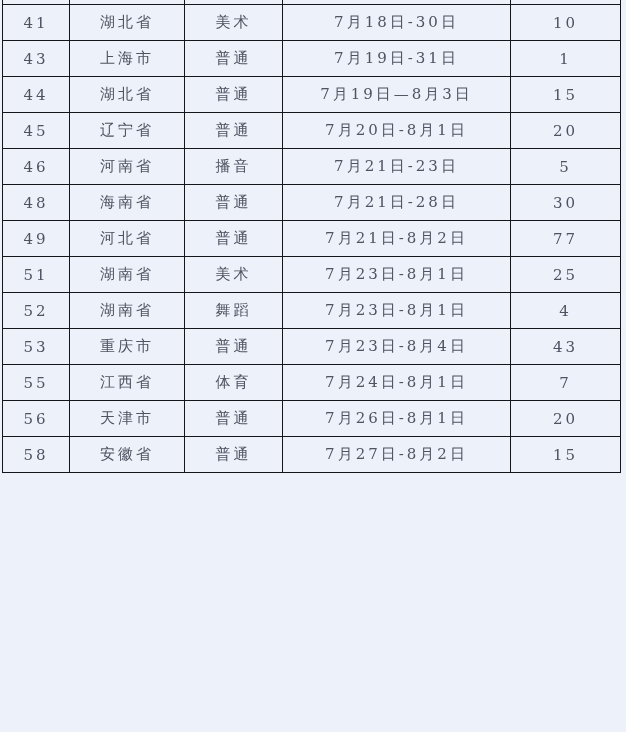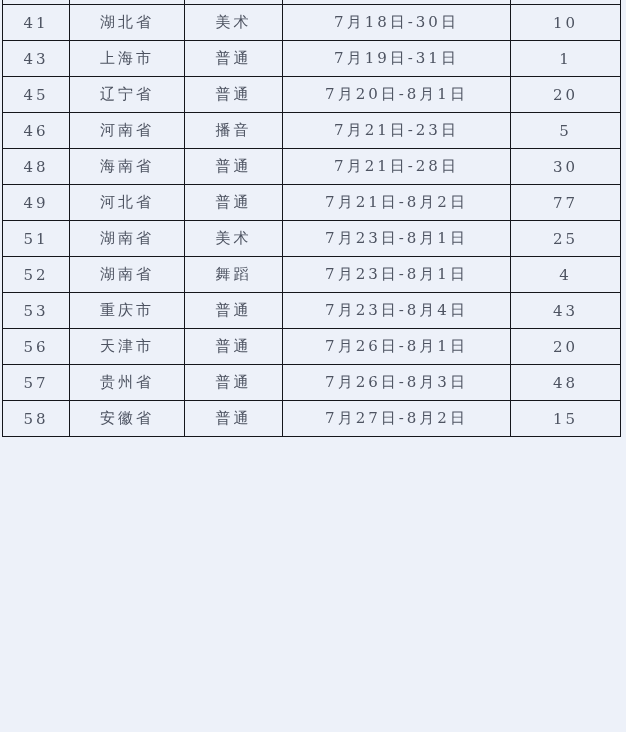--- a/index.html
+++ b/index.html
@@ -75,20 +75,27 @@
           <td>10</td>
         </tr>
         <tr>
           <td>43</td>
           <td>上海市</td>
           <td>普通</td>
           <td>7月19日-31日</td>
           <td>1</td>
         </tr>
         <tr>
+          <td>44</td>
+          <td>湖北省</td>
+          <td>普通</td>
+          <td>7月19日—8月3日</td>
+          <td>15</td>
+        </tr>
+        <tr>
           <td>45</td>
           <td>辽宁省</td>
           <td>普通</td>
           <td>7月20日-8月1日</td>
           <td>20</td>
         </tr>
         <tr>
           <td>46</td>
           <td>河南省</td>
           <td>播音</td>
@@ -124,32 +131,32 @@
           <td>4</td>
         </tr>
         <tr>
           <td>53</td>
           <td>重庆市</td>
           <td>普通</td>
           <td>7月23日-8月4日</td>
           <td>43</td>
         </tr>
         <tr>
+          <td>55</td>
+          <td>江西省</td>
+          <td>体育</td>
+          <td>7月24日-8月1日</td>
+          <td>7</td>
+        </tr>
+        <tr>
           <td>56</td>
           <td>天津市</td>
           <td>普通</td>
           <td>7月26日-8月1日</td>
           <td>20</td>
-        </tr>
-        <tr>
-          <td>57</td>
-          <td>贵州省</td>
-          <td>普通</td>
-          <td>7月26日-8月3日</td>
-          <td>48</td>
         </tr>
         <tr>
           <td>58</td>
           <td>安徽省</td>
           <td>普通</td>
           <td>7月27日-8月2日</td>
           <td>15</td>
         </tr>
       </tbody>
   </table>

